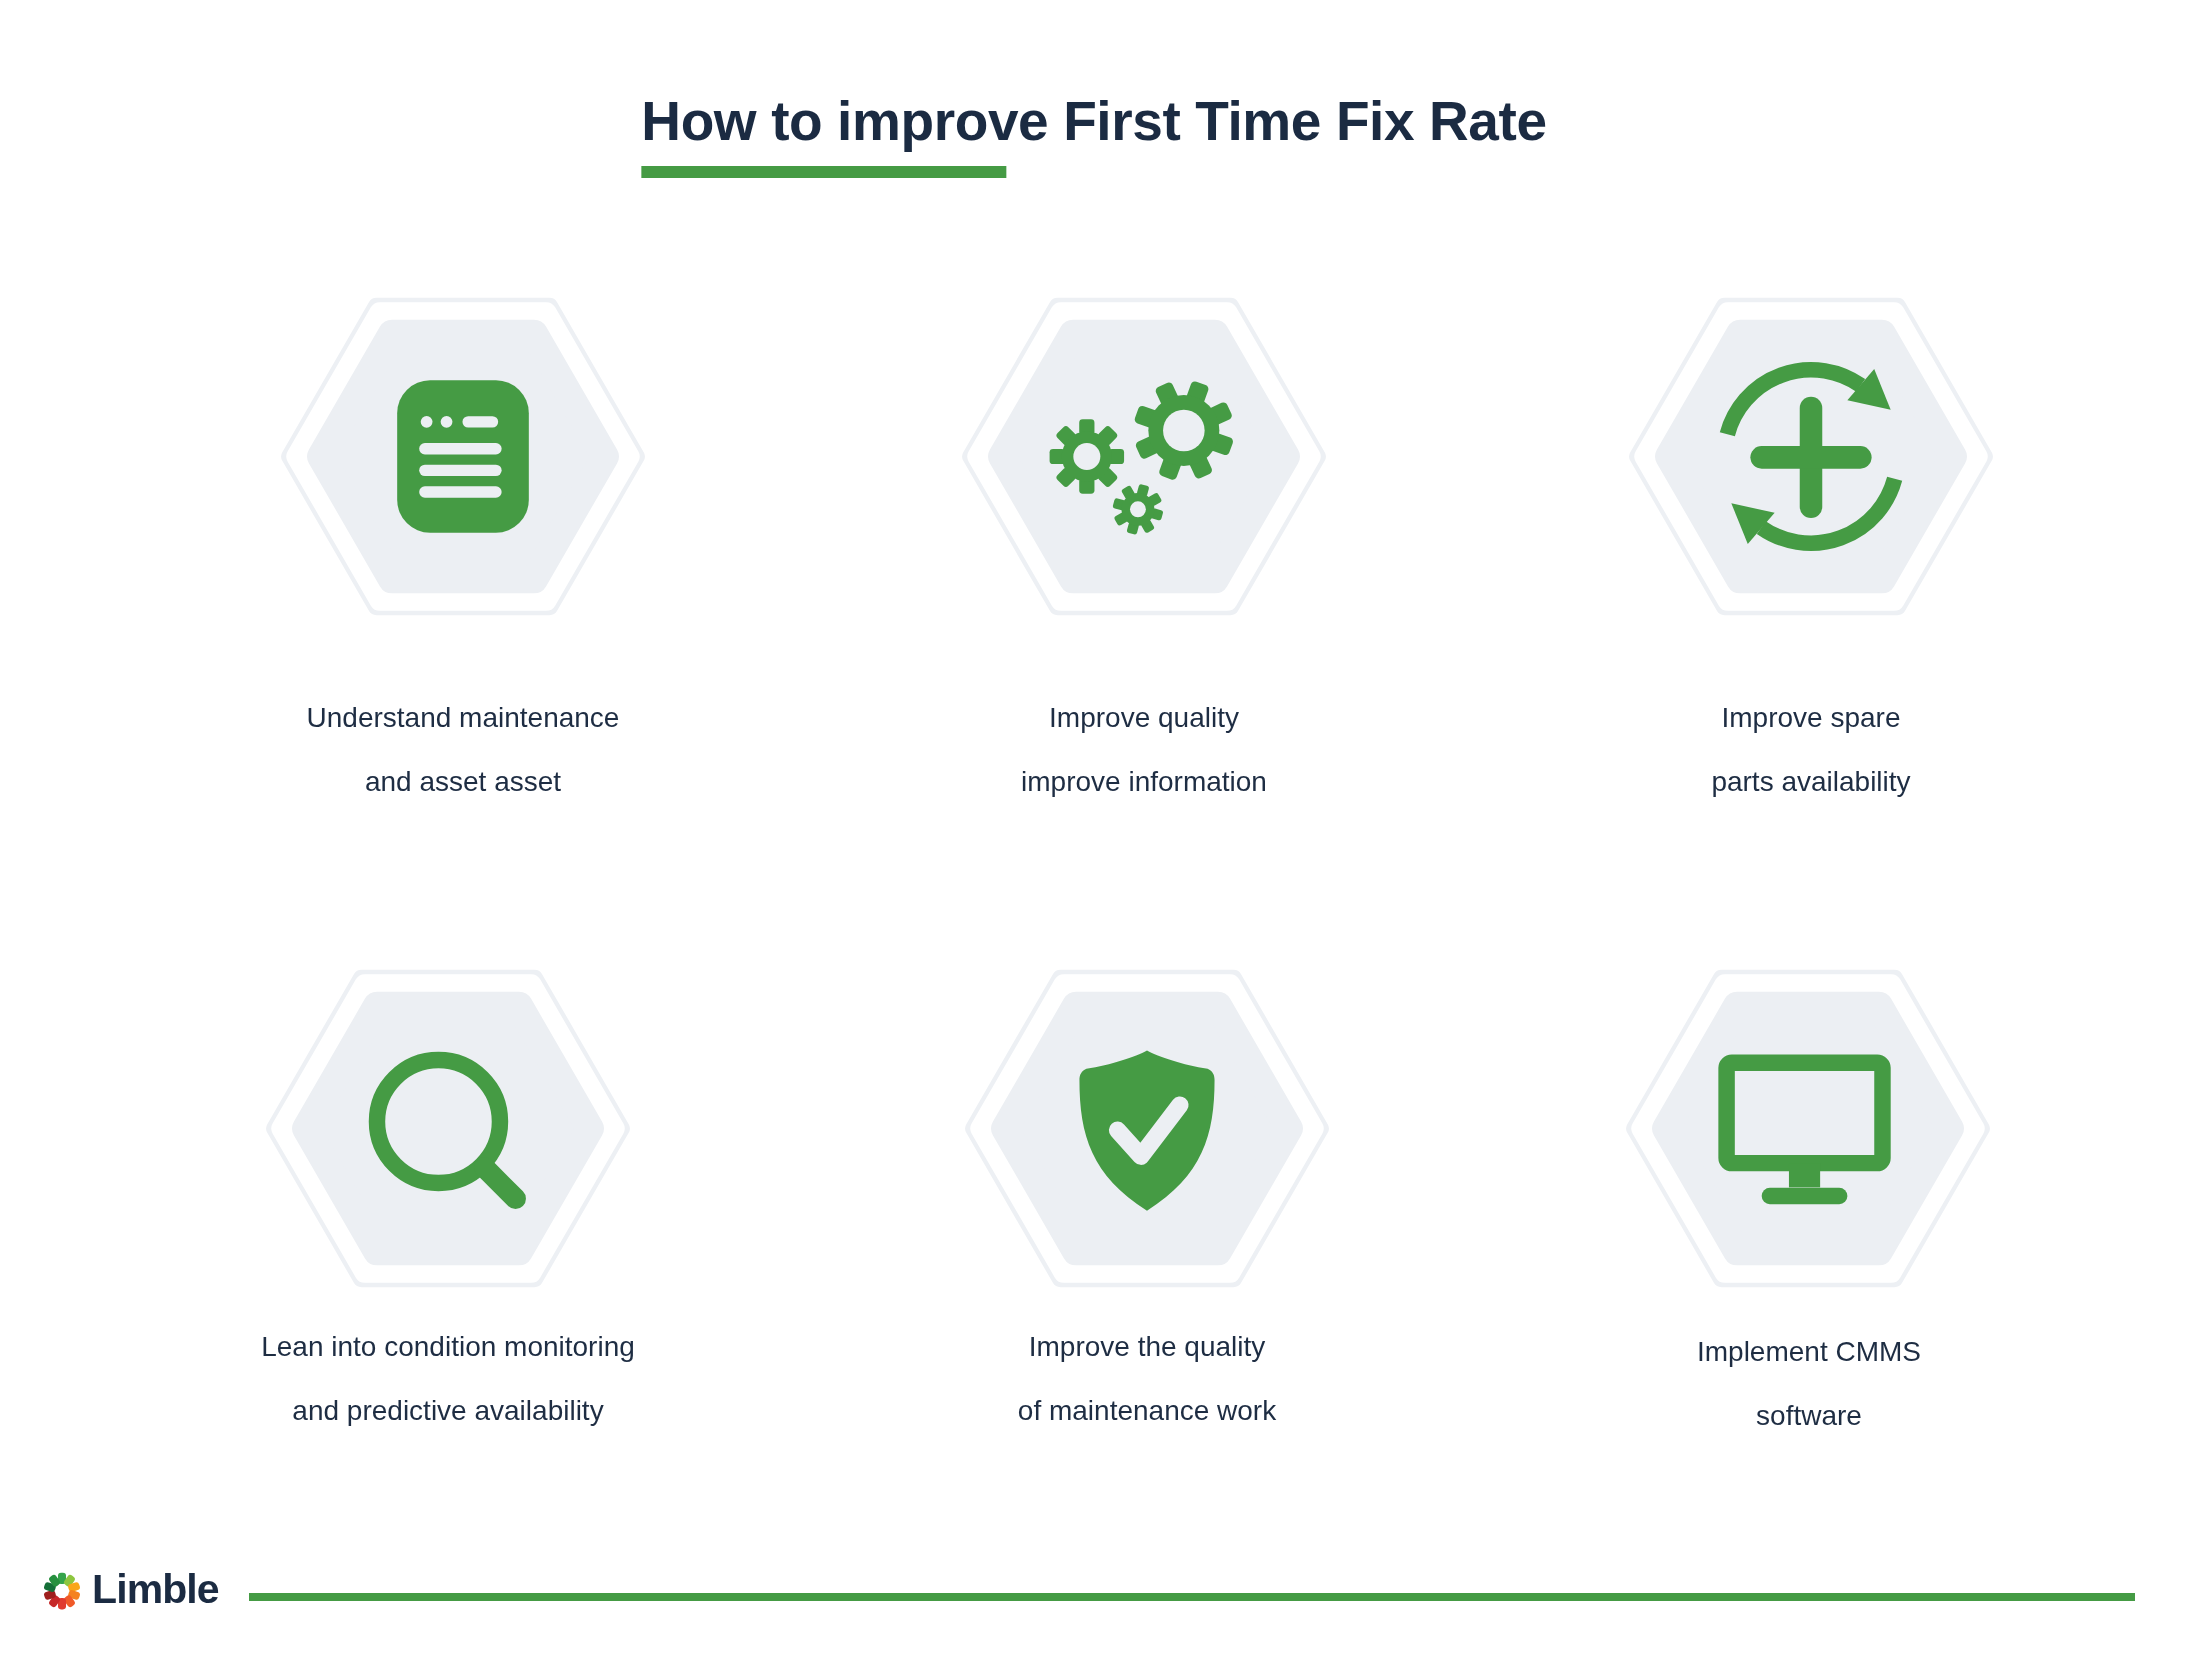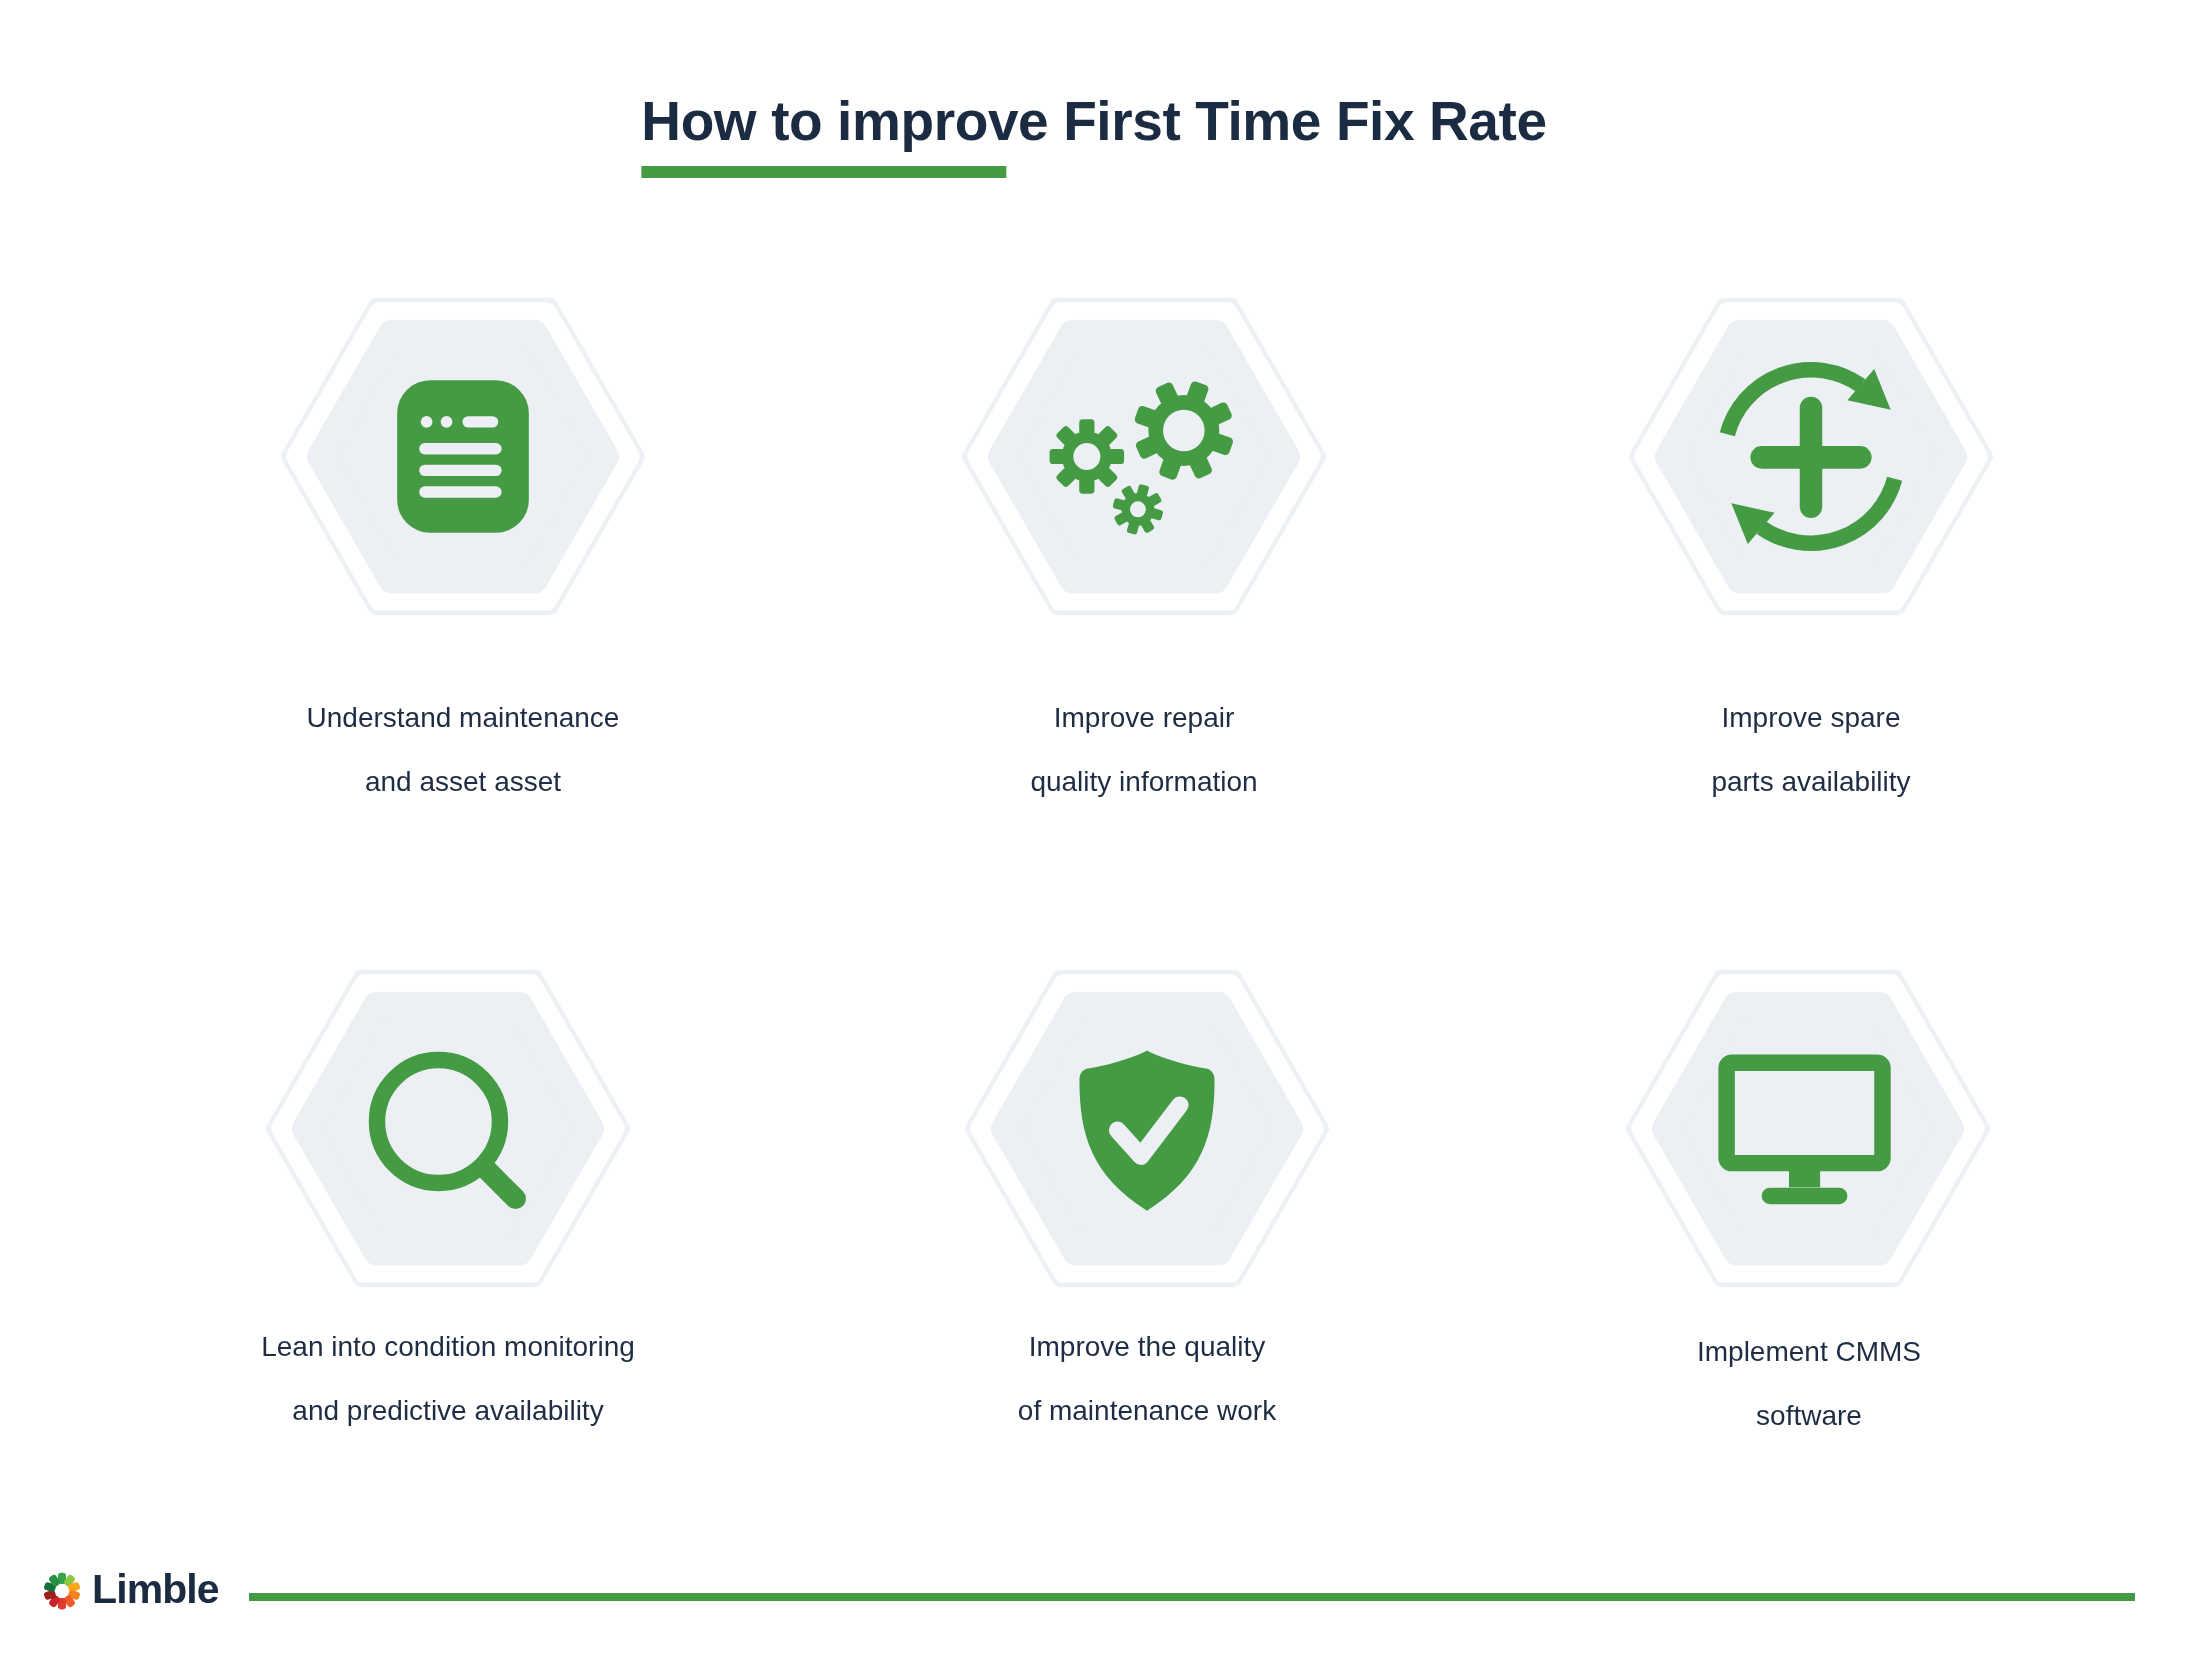--- a/index.html
+++ b/index.html
@@ -156,22 +156,22 @@
     <rect class="acc-f" x="101" y="120" width="18" height="14"></rect>
     <path class="acc-s" d="M90,139 H130" stroke-width="9.5" stroke-linecap="round"></path>
   </g>
 </svg>
 
 <div class="caption" style="left:57px;top:686px">
   <div>Understand maintenance</div>
   <div>and asset asset</div>
 </div>
 <div class="caption" style="left:738px;top:686px">
-  <div>Improve repair</div>
-  <div>quality information</div>
+  <div>Improve quality</div>
+  <div>improve information</div>
 </div>
 <div class="caption" style="left:1405px;top:686px">
   <div>Improve spare</div>
   <div>parts availability</div>
 </div>
 
 <div class="caption" style="left:42px;top:1315px">
   <div>Lean into condition monitoring</div>
   <div>and predictive availability</div>
 </div>

